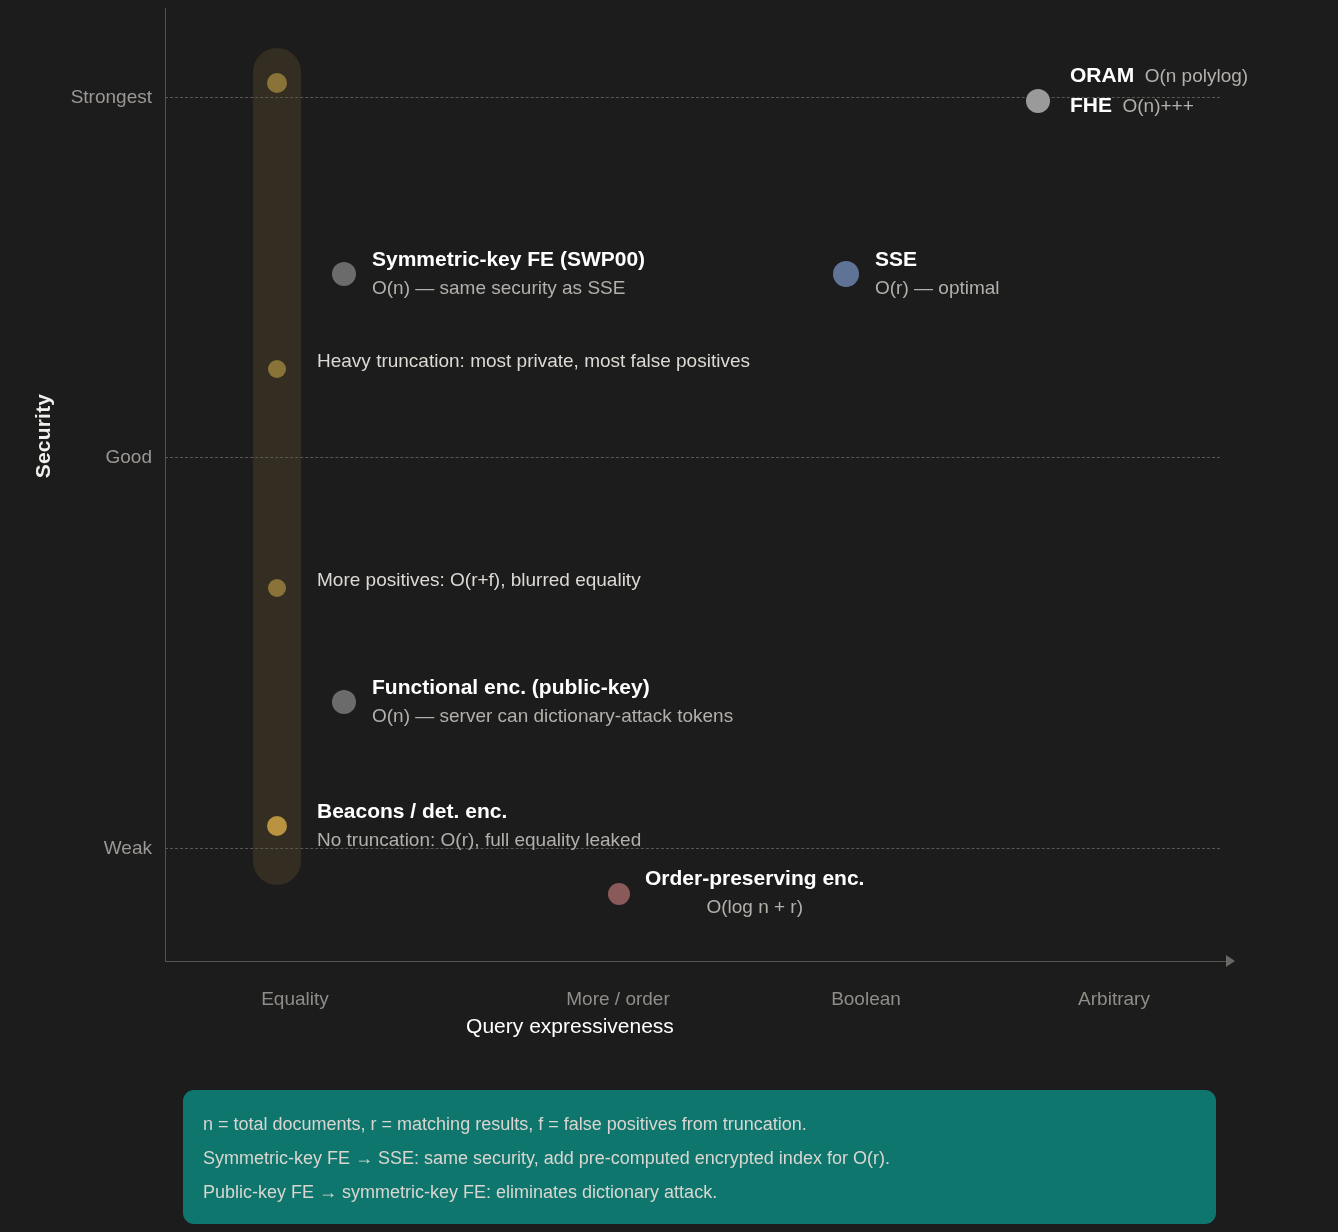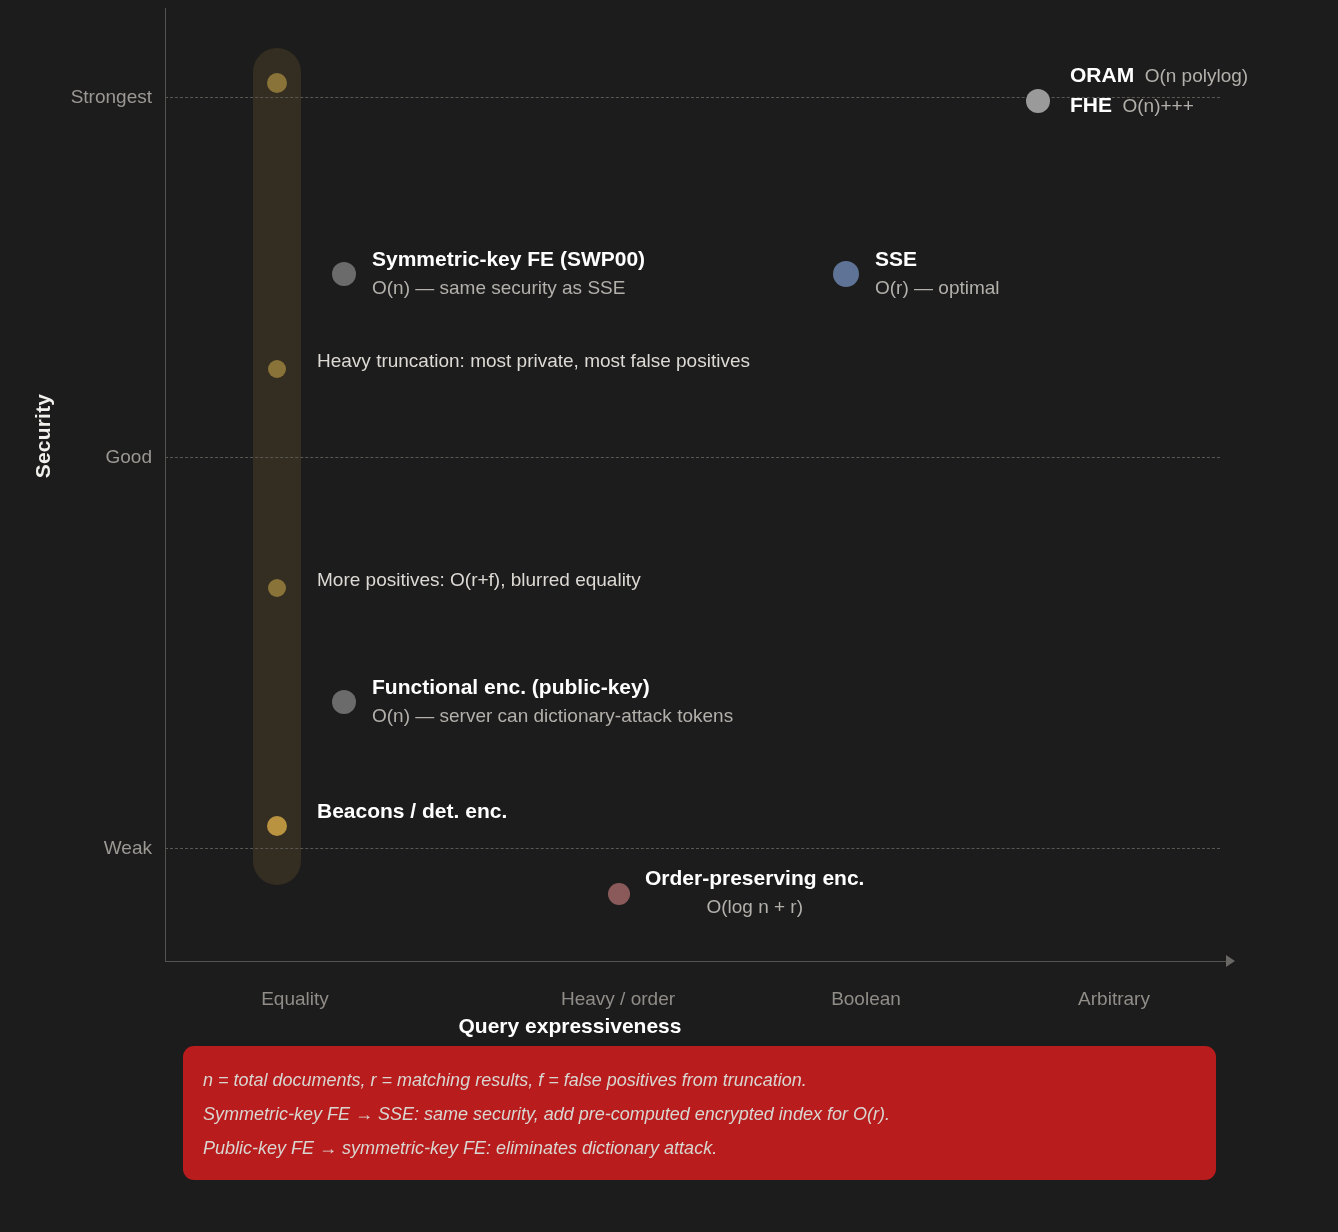--- a/index.html
+++ b/index.html
@@ -89,21 +89,21 @@
     white-space: nowrap;
   }
   .axis-title-x {
     position: absolute;
     top: 1014px;
     left: 0;
     width: 1140px;
     text-align: center;
     color: #ffffff;
     font-size: 21px;
-    font-weight: bold;
+    font-weight: normal;
   }
 
   
   .band {
     position: absolute;
     left: 253px;
     top: 48px;
     width: 48px;
     height: 837px;
     background: #342d21;
@@ -139,28 +139,27 @@
     font-size: 19px;
     line-height: 1.22;
   }
   .ann-inline .ann-title,
   .ann-inline .ann-sub { display: inline; }
 
   
   .note-box {
     position: absolute;
     left: 183px;
-    top: 1046px;
+    top: 1090px;
     width: 1033px;
     height: 134px;
-    background: #b91c1c;
+    background: #0f766e;
     border-radius: 11px;
     box-sizing: border-box;
     padding: 17px 20px 0 20px;
-    font-style: italic;
   }
   .note-line {
     color: #d9d6d1;
     font-size: 18px;
     line-height: 34px;
     white-space: nowrap;
   }
 </style>
 </head>
 <body>
@@ -177,21 +176,21 @@
   <div class="axis-x"></div>
   <div class="axis-x-arrow"></div>
 
   <div class="ytick-box" style="top:86px;">Strongest</div>
   <div class="ytick-box" style="top:446px;">Good</div>
   <div class="ytick-box" style="top:837px;">Weak</div>
 
   <div class="axis-title-y">Security</div>
 
   <div class="xtick" style="left:295px;">Equality</div>
-  <div class="xtick" style="left:618px;">Heavy / order</div>
+  <div class="xtick" style="left:618px;">More / order</div>
   <div class="xtick" style="left:866px;">Boolean</div>
   <div class="xtick" style="left:1114px;">Arbitrary</div>
 
   <div class="axis-title-x">Query expressiveness</div>
 
   <div class="point" style="left:277px; top:83px; width:20px; height:20px; background:#8a7338;"></div>
 
   <div class="point" style="left:1038px; top:101px; width:24px; height:24px; background:#9a9a9a;"></div>
   <div class="ann ann-inline" style="left:1070px; top:62px;">
     <div>
@@ -228,20 +227,21 @@
 
   <div class="point" style="left:344px; top:702px; width:24px; height:24px; background:#6b6b6b;"></div>
   <div class="ann" style="left:372px; top:674px;">
     <div class="ann-title">Functional enc. (public-key)</div>
     <div class="ann-sub" style="margin-top:4px;">O(n) — server can dictionary-attack tokens</div>
   </div>
 
   <div class="point" style="left:277px; top:826px; width:20px; height:20px; background:#b9933f;"></div>
   <div class="ann" style="left:317px; top:798px;">
     <div class="ann-title">Beacons / det. enc.</div>
+    <div class="ann-sub" style="margin-top:4px;">No truncation: O(r), full equality leaked</div>
   </div>
 
   <div class="point" style="left:619px; top:894px; width:22px; height:22px; background:#8a5a5a;"></div>
   <div class="ann" style="left:645px; top:865px;">
     <div class="ann-title">Order-preserving enc.</div>
     <div class="ann-sub" style="margin-top:4px;text-align:center;">O(log n + r)</div>
   </div>
 
   <div class="note-box">
     <div class="note-line">n = total documents, r = matching results, f = false positives from truncation.</div>

